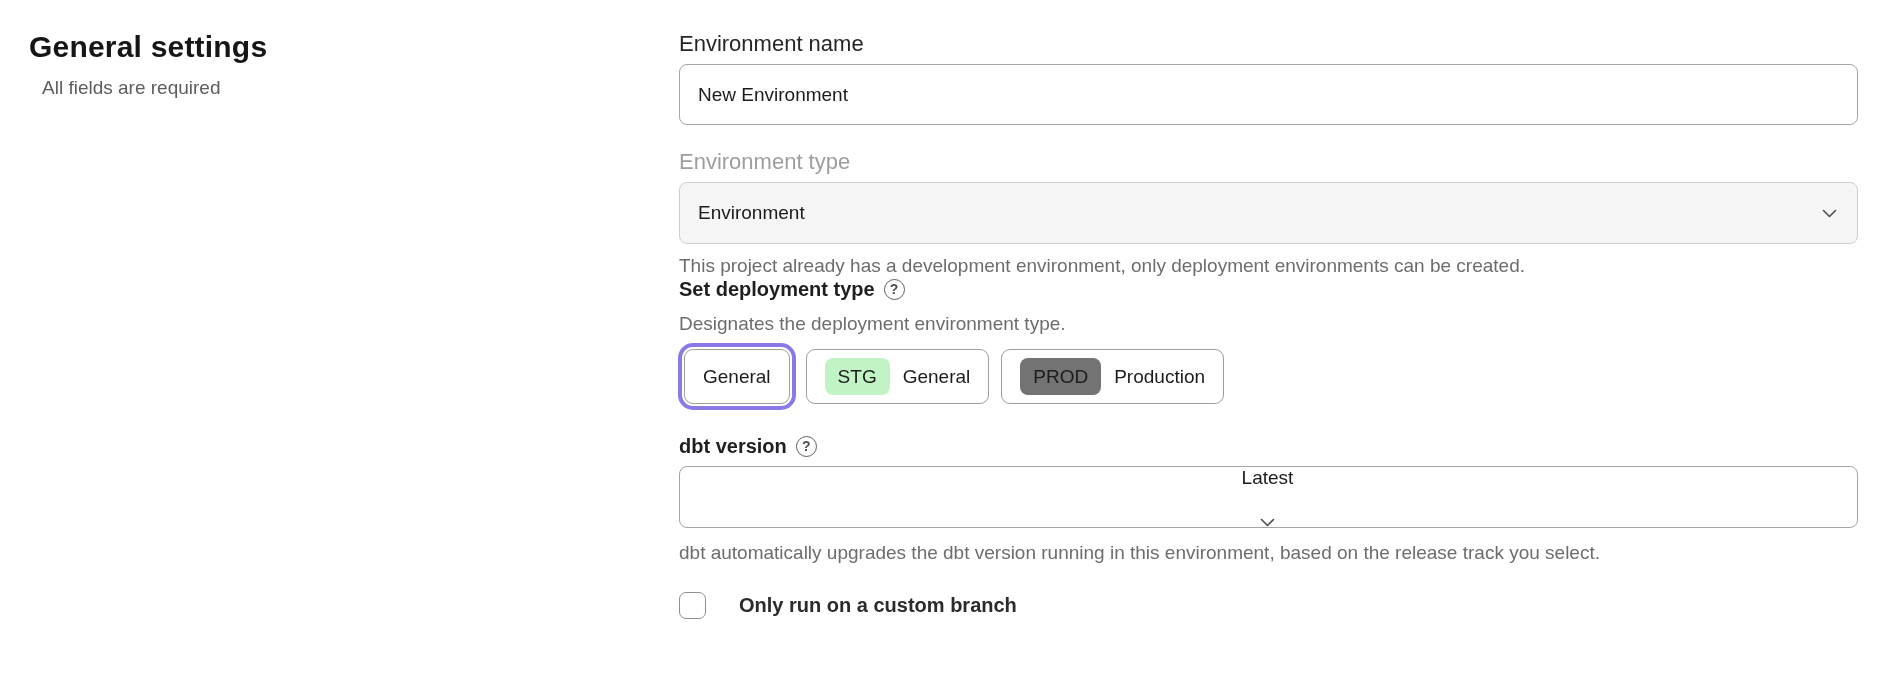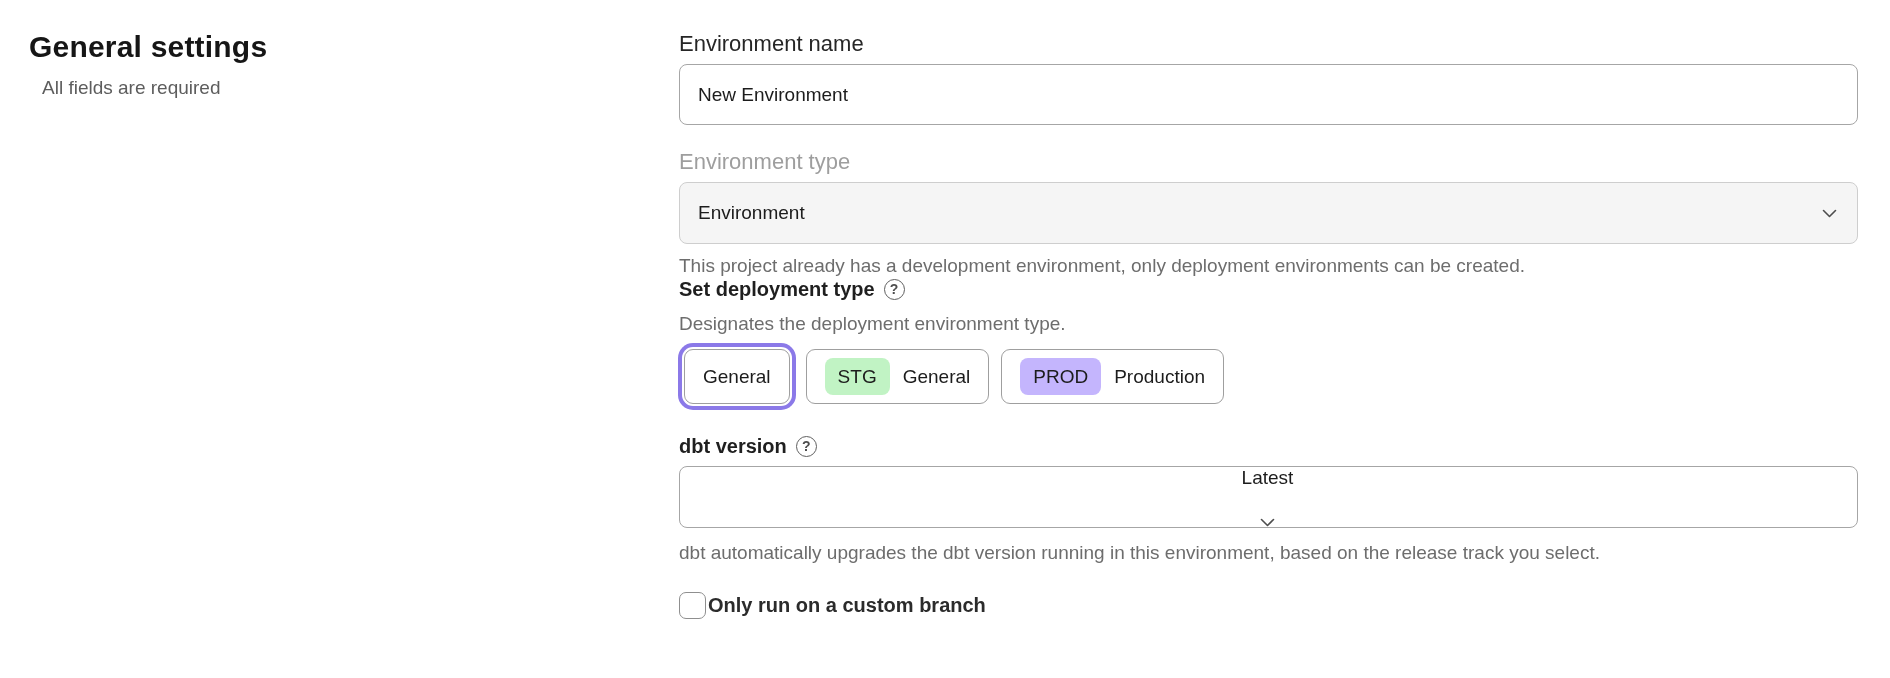--- a/index.html
+++ b/index.html
@@ -145,30 +145,30 @@
     height: 37px;
     border-radius: 8px;
     padding: 15px 13px;
     display: inline-flex;
     align-items: center;
     font-size: 19px;
     font-weight: 500;
     color: #1c1c1c;
   }
   .env-pill.green { background: #c1f3c4; }
-  .env-pill.blue  { background: #c4b5fd; }
+  .env-pill.blue  { background: #737373; }
 
   .section-gap { margin-top: 30px; }
   .dbt-helper { margin-top: 13px; }
 
   .checkbox-row {
     margin-top: 28px;
     display: flex;
     align-items: center;
-    gap: 2px;
+    gap: 33px;
   }
   .checkbox {
     width: 27px;
     height: 27px;
     border: 1.5px solid #8f8f8f;
     border-radius: 7px;
     background: #ffffff;
     cursor: pointer;
     flex: 0 0 auto;
   }

